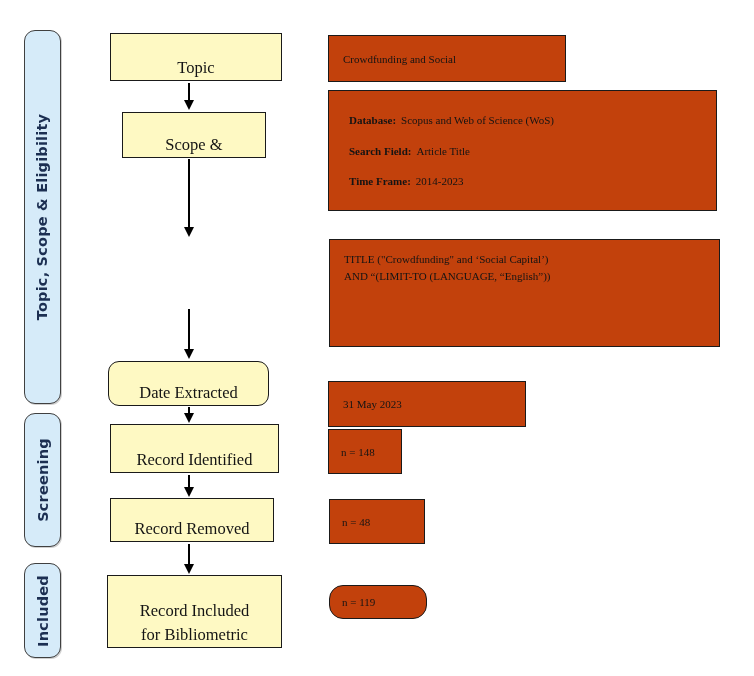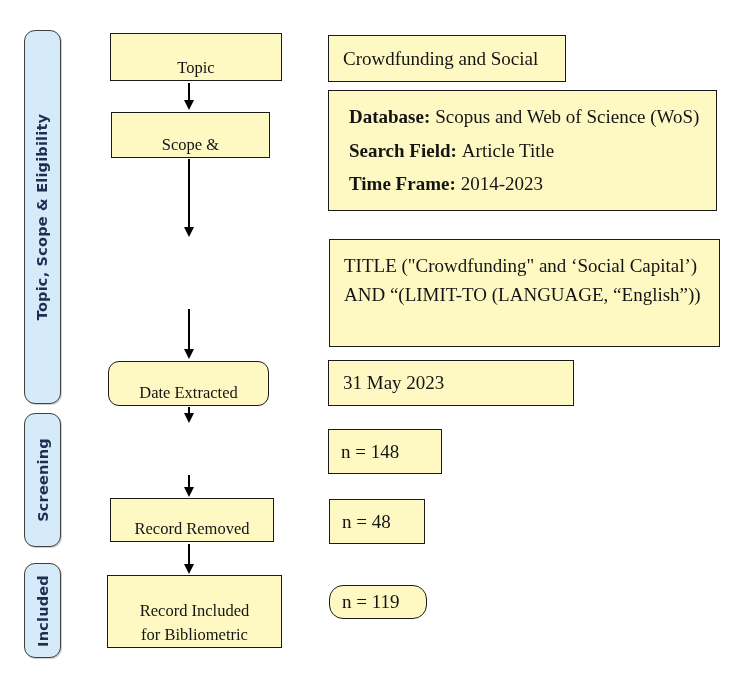--- a/index.html
+++ b/index.html
@@ -41,44 +41,44 @@
     position: absolute;
     border: 1.3px solid #1a1a1a;
     box-sizing: border-box;
     background: #fef9c3;
     display: flex; flex-direction: column;
     align-items: center; justify-content: flex-end;
     font-size: 16.5px; color: #141414;
     text-align: center; line-height: 1.45;
   }
   #box-topic      { left: 110px; top: 33px;  width: 172px; height: 48px; }
-  #box-scope      { left: 111px; top: 112px; width: 159px; height: 46px; }
+  #box-scope      { left: 122px; top: 112px; width: 144px; height: 46px; }
   #box-keywords   { left: 110px; top: 239px; width: 166px; height: 68px; }
   #box-date       { left: 108px; top: 361px; width: 161px; height: 45px; border-radius: 11px; }
   #box-identified { left: 110px; top: 424px; width: 169px; height: 49px; }
   #box-removed    { left: 110px; top: 498px; width: 164px; height: 44px; }
   #box-included   { left: 107px; top: 575px; width: 175px; height: 73px; }
 
   
   .dbox {
     position: absolute;
     border: 1.3px solid #1a1a1a;
     box-sizing: border-box;
-    background: #fef9c3;
-    font-size: 19px; color: #141414;
+    background: #c2410c;
+    font-size: 11px; color: #141414;
   }
   .dbox.vcenter { display: flex; align-items: center; padding-left: 14px; }
   #det-topic { left: 328px; top: 35px;  width: 238px; height: 47px; }
   #det-db    { left: 328px; top: 90px;  width: 389px; height: 121px;
                display: flex; flex-direction: column; justify-content: space-evenly;
                padding: 4px 20px; }
   #det-title { left: 329px; top: 239px; width: 391px; height: 108px;
                padding: 11px 14px; line-height: 1.55; }
-  #det-date  { left: 328px; top: 360px; width: 246px; height: 46px; }
-  #det-n148  { left: 328px; top: 429px; width: 114px;  height: 45px; padding-left: 12px; }
+  #det-date  { left: 328px; top: 381px; width: 198px; height: 46px; }
+  #det-n148  { left: 328px; top: 429px; width: 74px;  height: 45px; padding-left: 12px; }
   #det-n29   { left: 329px; top: 499px; width: 96px;  height: 45px; padding-left: 12px; }
   #det-n119  { left: 329px; top: 585px; width: 98px;  height: 34px; padding-left: 12px; border-radius: 14px; }
 
   .db-row { white-space: nowrap; }
   .db-label { font-weight: bold; }
   .db-value { margin-left: 5px; }
 
   
   .arrow {
     position: absolute;
@@ -118,20 +118,23 @@
   </div>
 
   <div class="fbox" id="box-topic">
     <span>Topic</span>
   </div>
   <div class="fbox" id="box-scope">
     <span>Scope &amp;</span>
   </div>
   <div class="fbox" id="box-date">
     <span>Date Extracted</span>
+  </div>
+  <div class="fbox" id="box-identified">
+    <span>Record Identified</span>
   </div>
   <div class="fbox" id="box-removed">
     <span>Record Removed</span>
   </div>
   <div class="fbox" id="box-included">
     <span>Record Included</span>
     <span>for Bibliometric</span>
   </div>
 
   <div class="arrow" id="arrow-1"></div>

